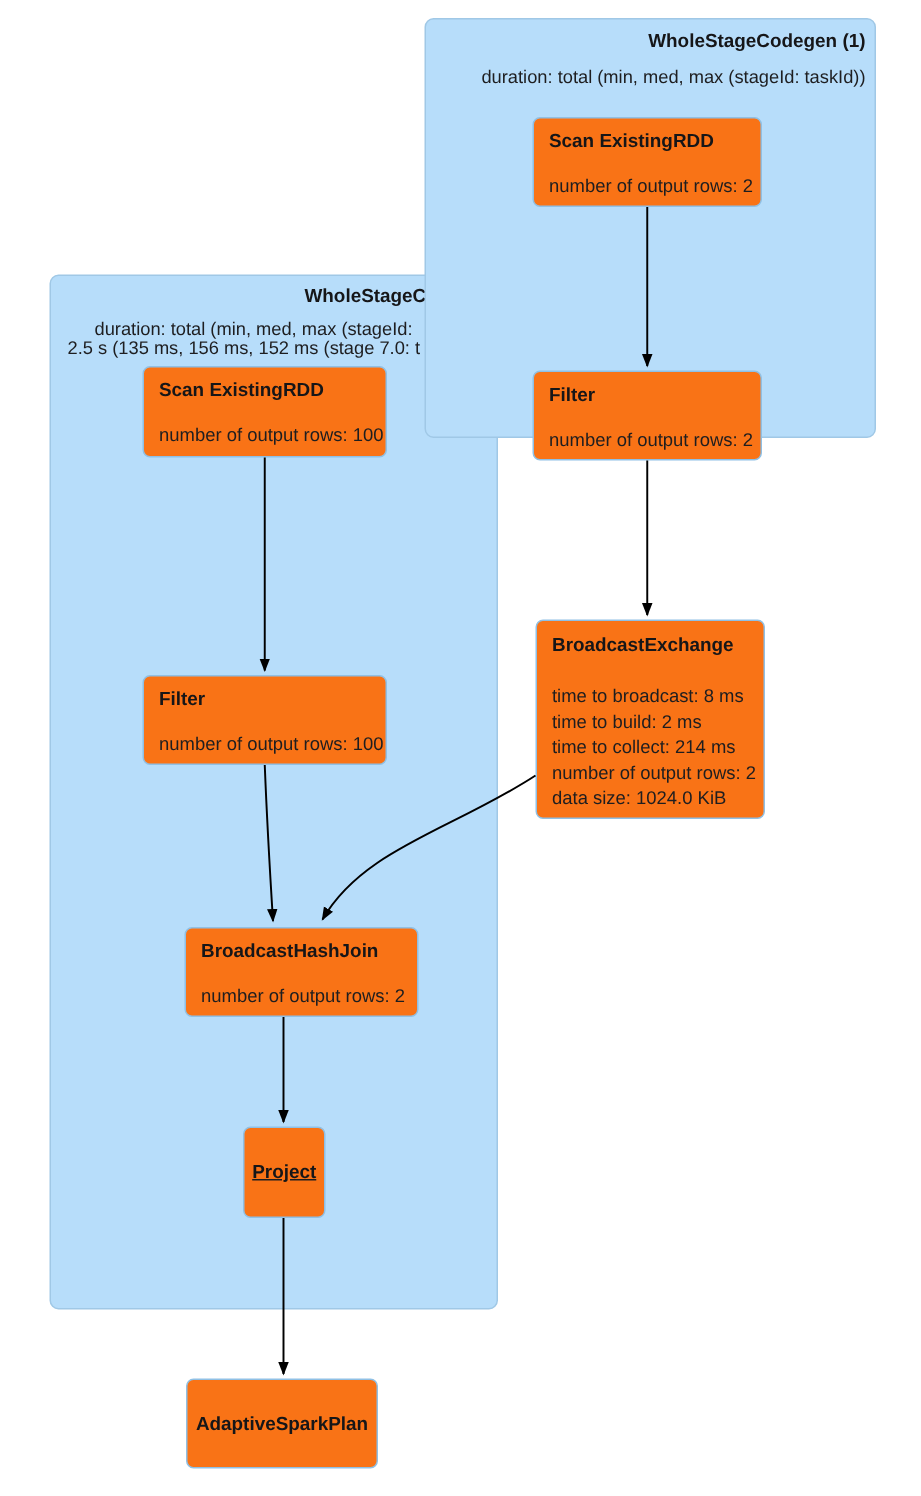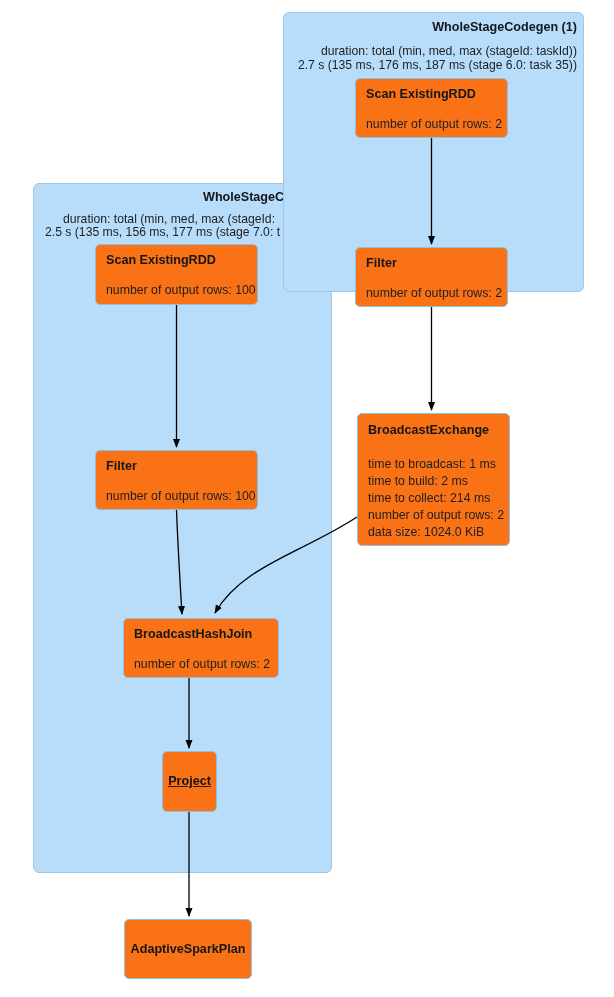--- a/index.html
+++ b/index.html
@@ -36,43 +36,42 @@
   svg.edges path.edge { fill:none; stroke:#000000; stroke-width:1.3px; }
 </style>
 </head>
 <body>
 
 <div class="canvas">
 
   <div class="cluster cluster-left">
     <div class="cl-title" style="left:169px; top:6px;">WholeStageCode</div>
     <div class="cl-dur" style="left:29px; top:29px;">duration: total (min, med, max (stageId:</div>
-    <div class="cl-dur" style="left:11px; top:42px;">2.5 s (135 ms, 156 ms, 177 ms (stage 7.0: t</div>
+    <div class="cl-dur" style="left:11px; top:42px;">2.5 s (135 ms, 156 ms, 152 ms (stage 7.0: t</div>
   </div>
 
   <div class="cluster cluster-right">
     <div class="cl-title" style="right:6px; top:7px;">WholeStageCodegen (1)</div>
     <div class="cl-dur" style="right:6px; top:32px; text-align:right;">duration: total (min, med, max (stageId: taskId))</div>
-    <div class="cl-dur" style="right:6px; top:45.5px; text-align:right;">2.7 s (135 ms, 176 ms, 187 ms (stage 6.0: task 35))</div>
   </div>
 
   <div class="node node-scan-right">
     <div class="ntitle">Scan ExistingRDD</div>
     <div class="nmetric">number of output rows: 2</div>
   </div>
 
   <div class="node node-filter-right">
     <div class="ntitle">Filter</div>
     <div class="nmetric">number of output rows: 2</div>
   </div>
 
   <div class="node node-bexchange">
     <div class="ntitle">BroadcastExchange</div>
     <div class="nmetrics">
-      <div>time to broadcast: 1 ms</div>
+      <div>time to broadcast: 8 ms</div>
       <div>time to build: 2 ms</div>
       <div>time to collect: 214 ms</div>
       <div>number of output rows: 2</div>
       <div>data size: 1024.0 KiB</div>
     </div>
   </div>
 
   <div class="node node-scan-left">
     <div class="ntitle">Scan ExistingRDD</div>
     <div class="nmetric">number of output rows: 100</div>

